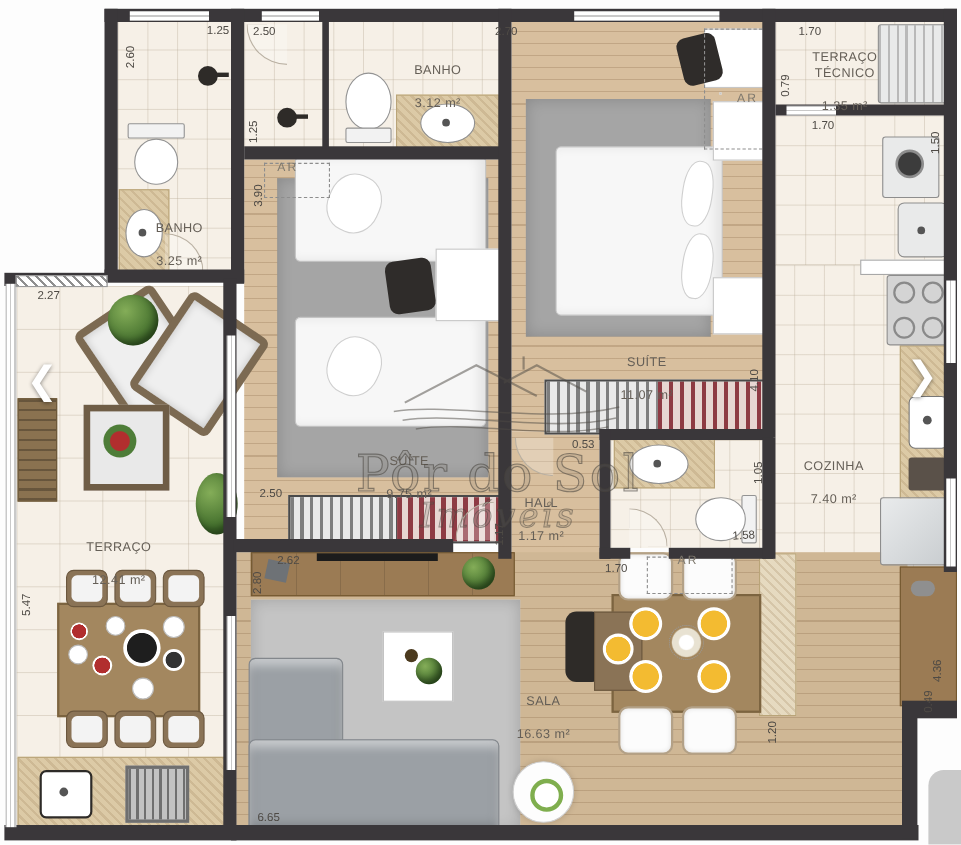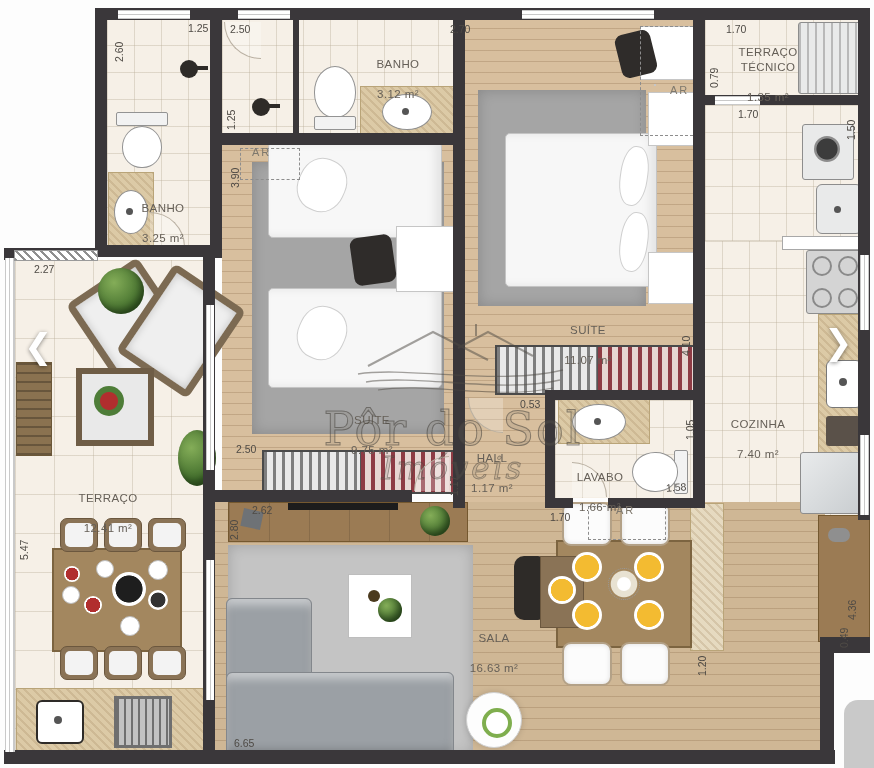--- a/index.html
+++ b/index.html
@@ -283,24 +283,20 @@
     <span>11.07 m²</span>
   </div>
   <div class="room-label" style="left:322px;top:398px;width:100px;">
     <span>SUÍTE</span><br>
     <span>9.75 m²</span>
   </div>
   <div class="room-label" style="left:452px;top:436px;width:80px;">
     <span>HALL</span><br>
     <span>1.17 m²</span>
   </div>
-  <div class="room-label" style="left:558px;top:455px;width:84px;">
-    <span>LAVABO</span><br>
-    <span>1.66 m²</span>
-  </div>
   <div class="room-label" style="left:706px;top:402px;width:104px;">
     <span>COZINHA</span><br>
     <span>7.40 m²</span>
   </div>
   <div class="room-label" style="left:58px;top:476px;width:100px;">
     <span>TERRAÇO</span><br>
     <span>12.41 m²</span>
   </div>
   <div class="room-label" style="left:452px;top:616px;width:84px;">
     <span>SALA</span><br>

